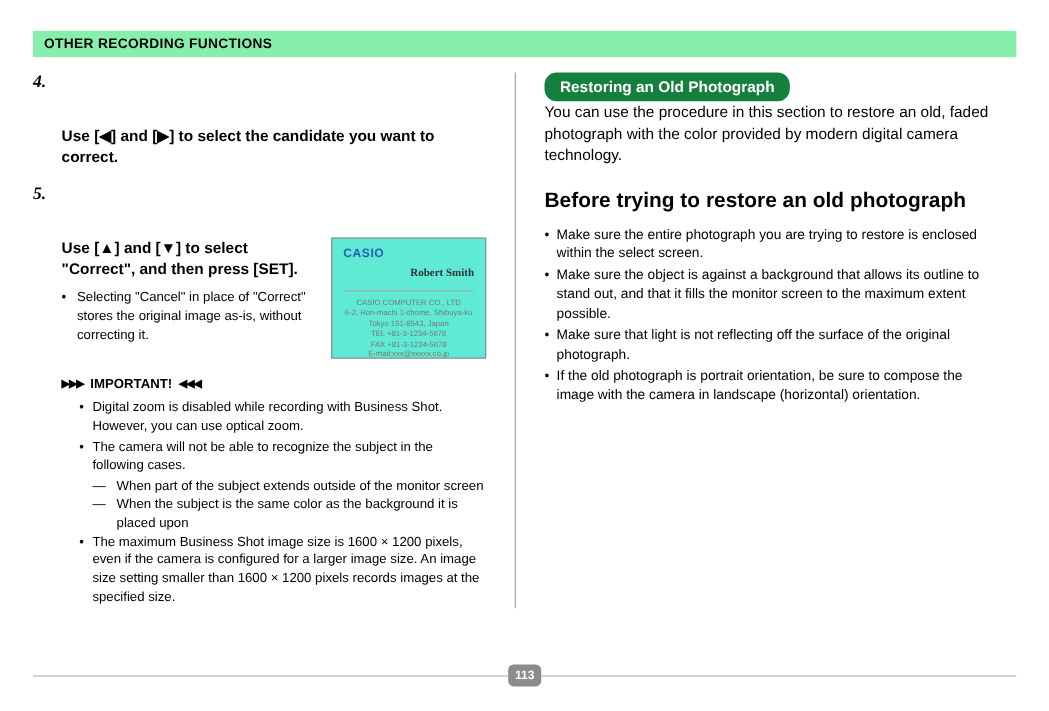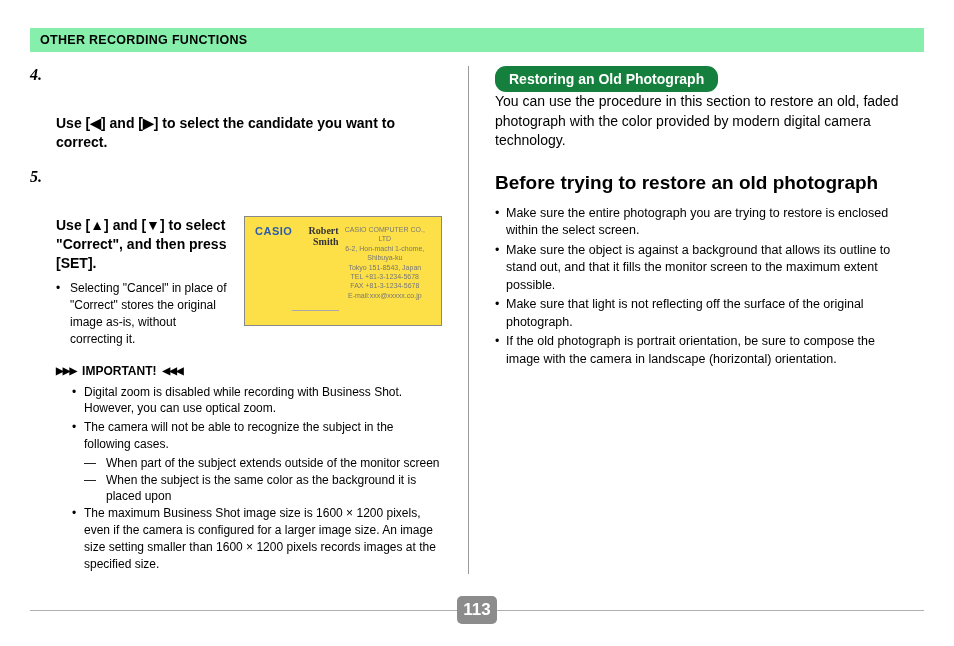--- a/index.html
+++ b/index.html
@@ -61,30 +61,30 @@
   }
   .step5-text { flex: 1; }
   .sub-bullet {
     font-size: 12px;
     line-height: 1.4;
     margin-top: 8px;
     display: flex;
   }
   .sub-bullet .dot { width: 14px; flex-shrink: 0; }
   .card {
-    width: 198px;
+    width: 141px;
     height: 110px;
     border: 1px solid #888;
-    background: #fde047;
+    background: #5eead4;
     padding: 8px 10px;
     font-size: 7px;
     color: #666;
     flex-shrink: 0;
     display: flex;
-    flex-direction: row;
+    flex-direction: column;
   }
   .card-logo {
     color: #2a5db0;
     font-weight: bold;
     font-size: 11px;
     letter-spacing: 0.5px;
     margin-bottom: 6px;
   }
   .card-name {
     text-align: right;
@@ -159,21 +159,21 @@
   }
   .footer-line {
     flex: 1;
     height: 1px;
     background: #b0b0b0;
   }
   .page-num {
     background: #8c8c8c;
     color: #fff;
     font-weight: bold;
-    font-size: 17px;
+    font-size: 11px;
     padding: 4px 6px;
     border-radius: 5px;
   }
   .tri { font-family: Arial; }
 </style>
 </head>
 <body>
 
 <div class="header-bar">OTHER RECORDING FUNCTIONS</div>
 

